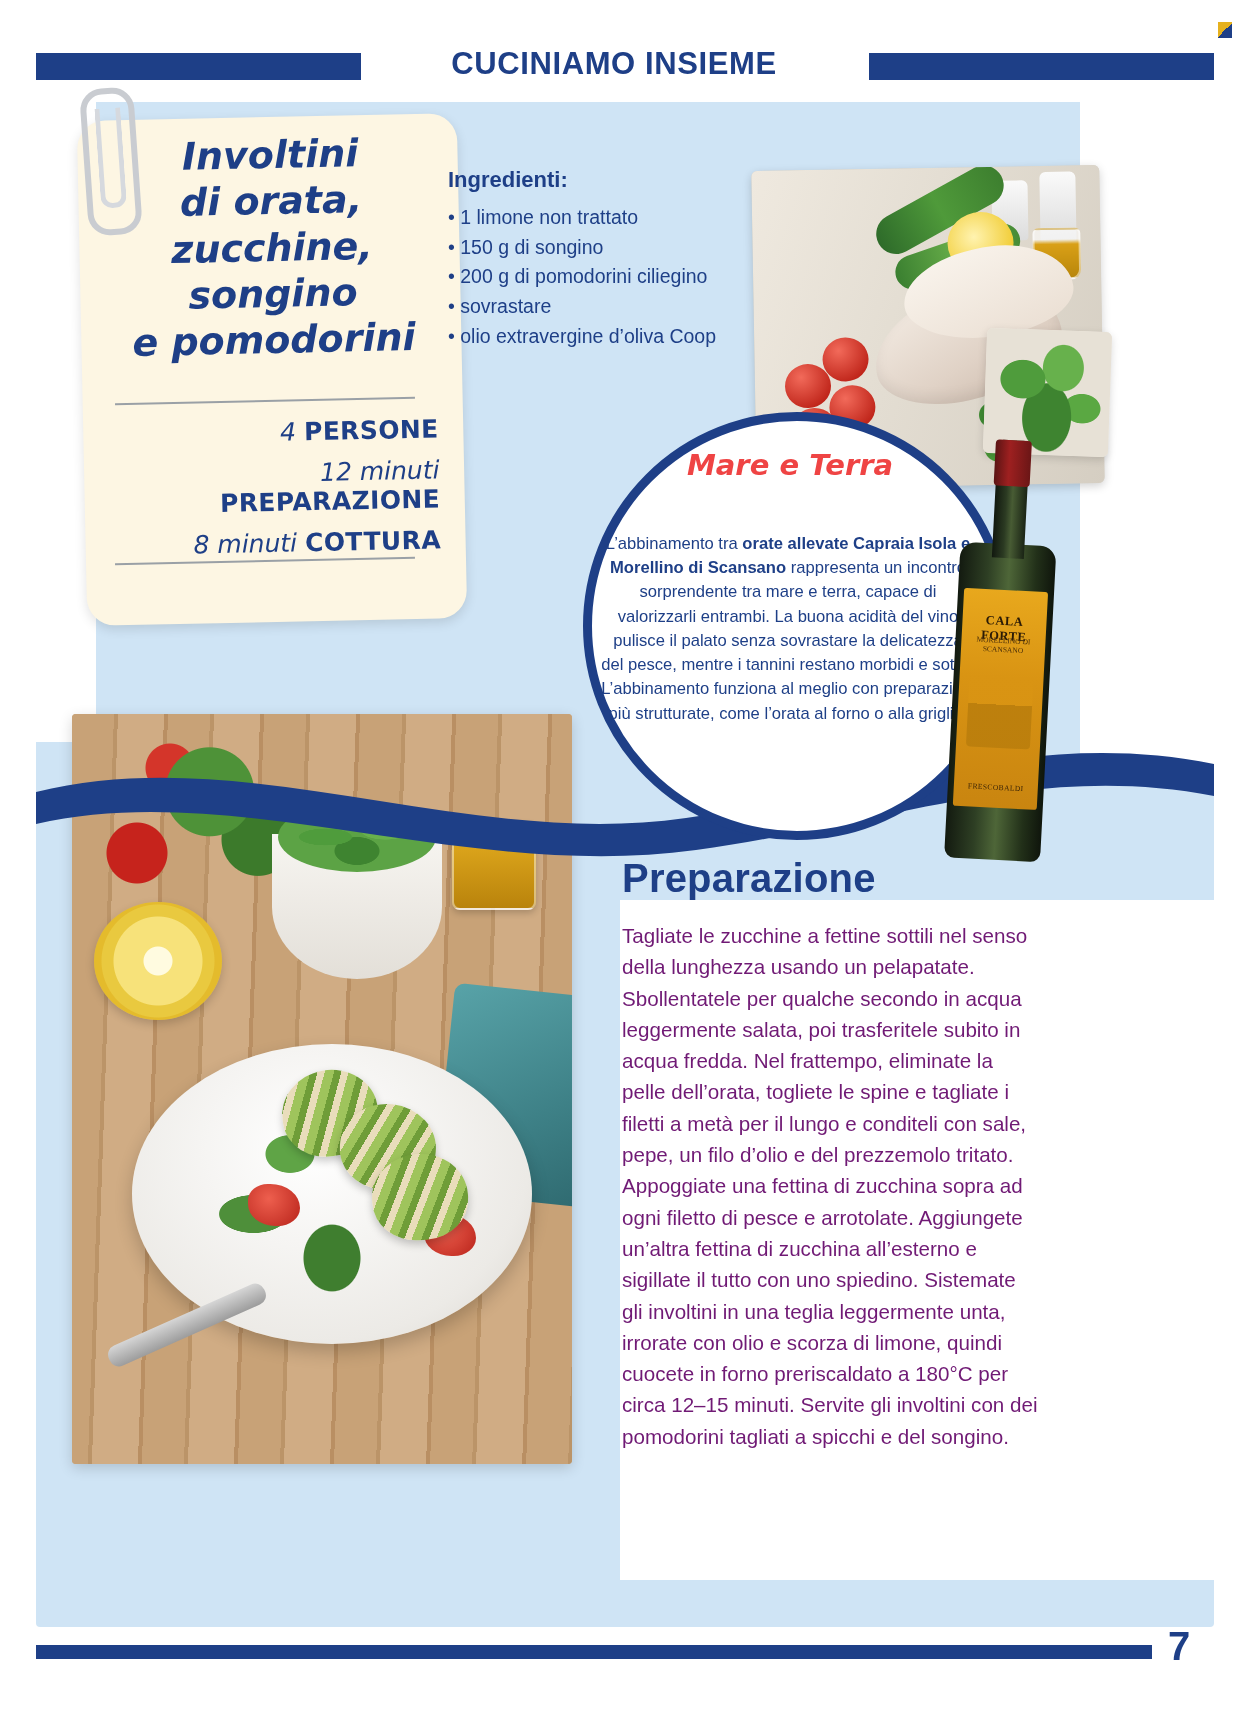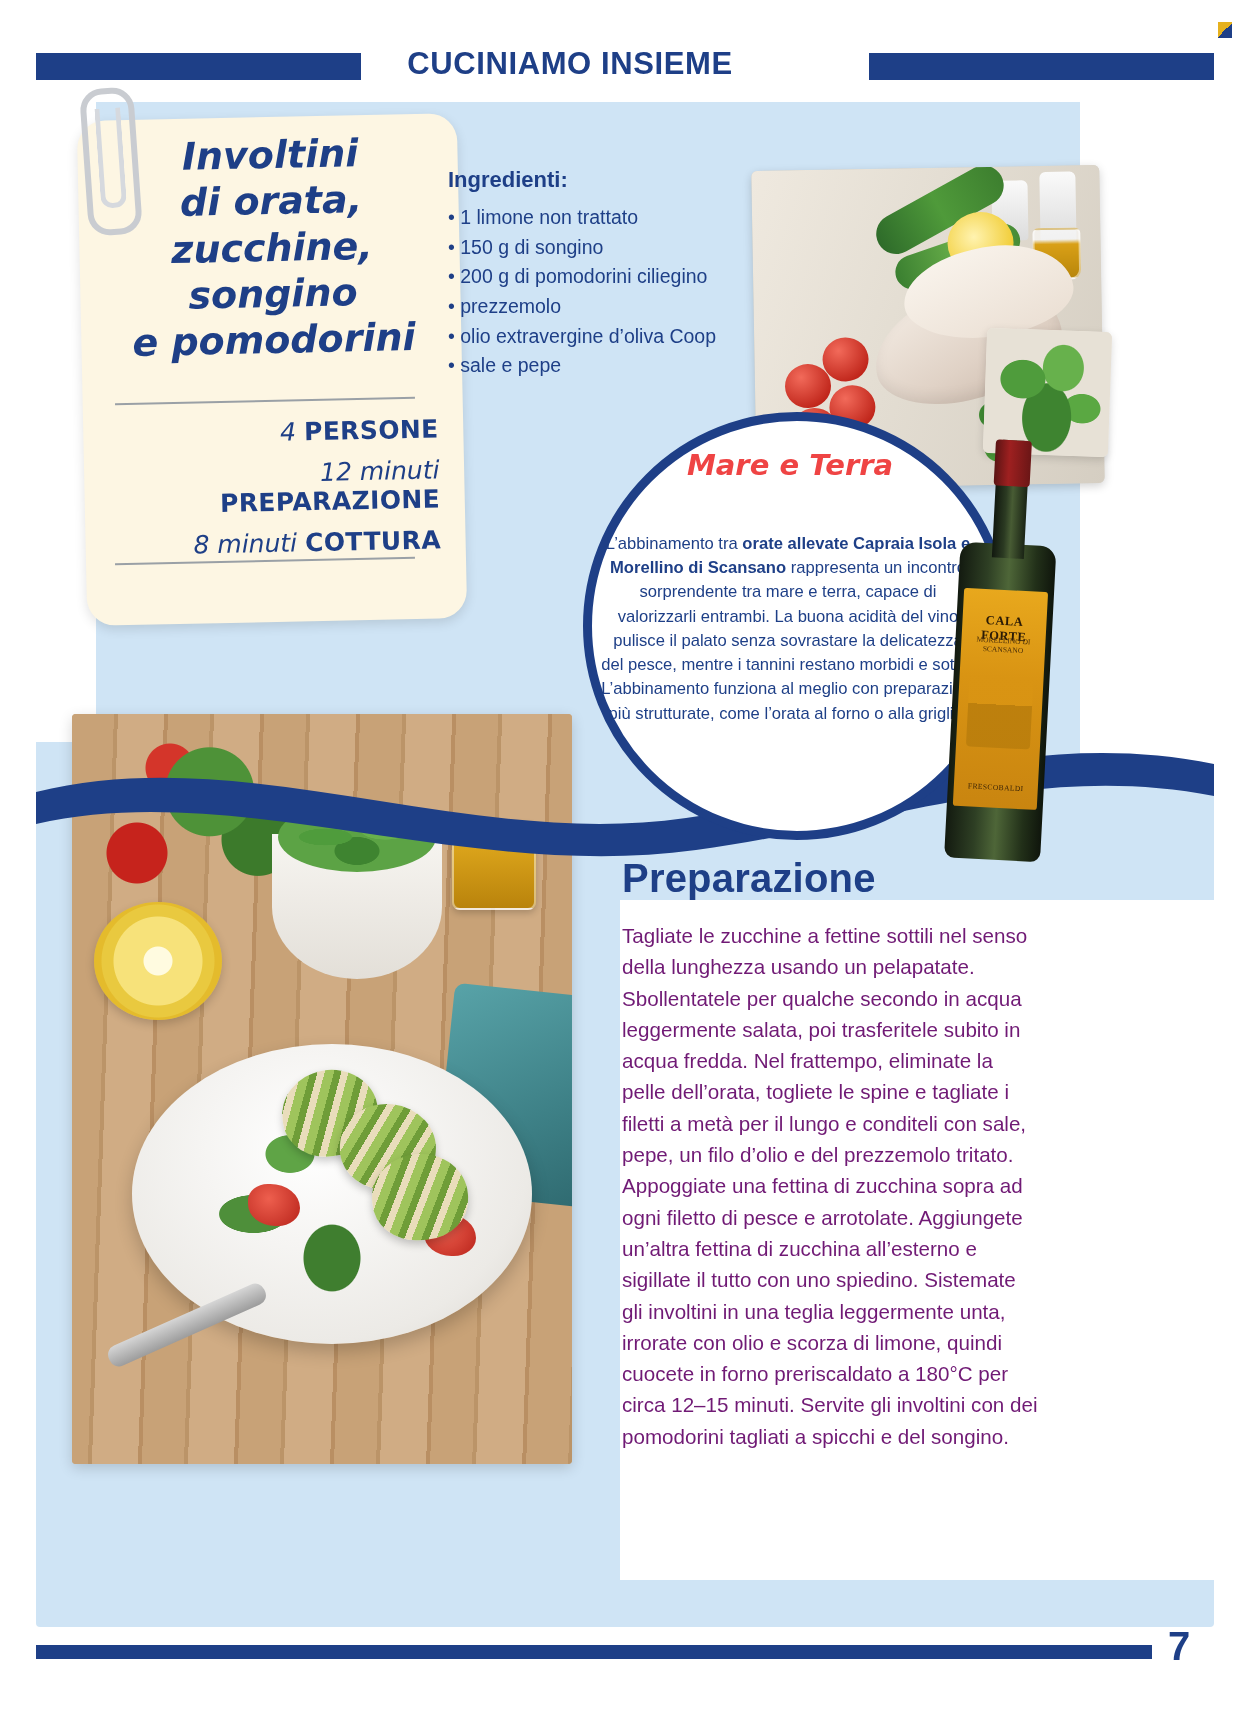--- a/index.html
+++ b/index.html
@@ -42,20 +42,21 @@
     position: absolute;
     left: 361px;
     top: 46px;
     width: 418px;
     text-align: center;
     font-size: 31px;
     font-weight: bold;
     letter-spacing: 0.6px;
     color: #1e3f87;
     font-family: "Liberation Sans", sans-serif;
+    padding-left: 44px;
   }
 
   
   .corner-mark {
     position: absolute;
     right: 18px;
     top: 22px;
     width: 14px;
     height: 16px;
     background: linear-gradient(135deg, #e6b11e 50%, #1e3f87 50%);
@@ -710,23 +711,22 @@
       <b>COTTURA</b>
     </div>
   </div>
 
   <div class="ingredients">
     <h3>Ingredienti:</h3>
     <ul>
       <li>• 1 limone non trattato</li>
       <li>• 150 g di songino</li>
       <li>• 200 g di pomodorini ciliegino</li>
-      <li>• prezzemolo</li>
+      <li>• sovrastare</li>
       <li>• olio extravergine d’oliva Coop</li>
-      <li>• sale e pepe</li>
     </ul>
   </div>
 
   <div class="photo-top">
     <div class="board"></div>
     <div class="salt-shaker"></div>
     <div class="salt-shaker b"></div>
     <div class="zucchina-photo"></div>
     <div class="zucchina-photo two"></div>
     <div class="lemon-half"></div>

